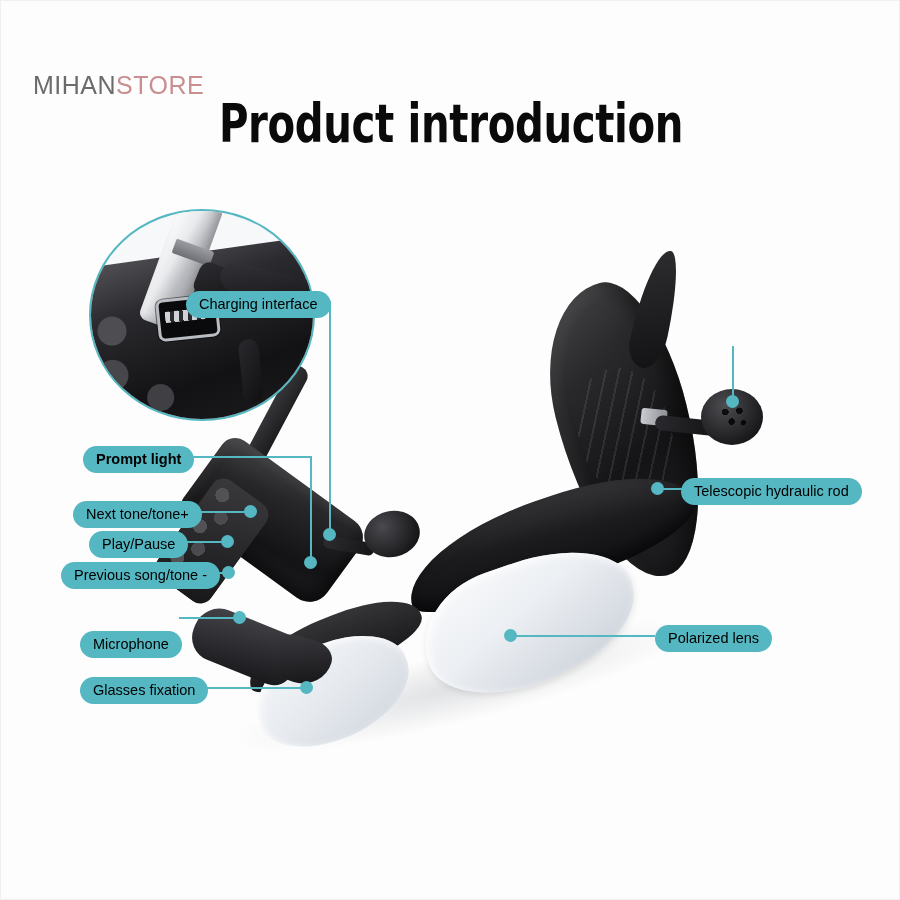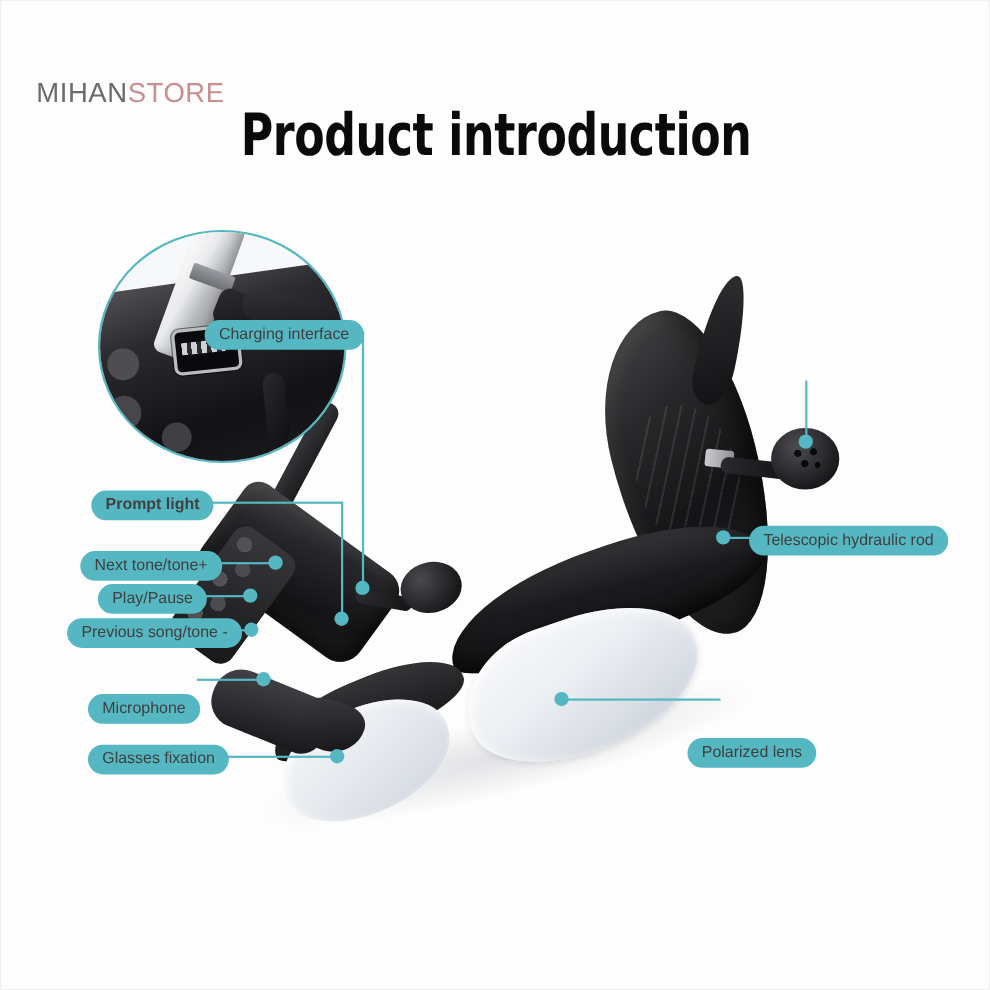--- a/index.html
+++ b/index.html
@@ -308,21 +308,21 @@
     width: 20px; height: 64px;
     background: linear-gradient(120deg,#2a2a2e,#0f0f11);
     border-radius: 10px;
     transform: rotate(-6deg);
   }
 
   
   .badge {
     position: absolute;
     background: #54b7c2;
-    color: #404040;
+    color: #000000;
     border-radius: 999px;
     padding: 4px 13px 5px 13px;
     font-size: 14.5px;
     line-height: 18px;
     white-space: nowrap;
     font-family: "Liberation Sans", sans-serif;
     z-index: 30;
   }
 
   
@@ -423,17 +423,17 @@
   <div class="dot" style="left:221px; top:565px;"></div>
 
   <div class="badge" style="left:79px; top:630px;">Microphone</div>
   <div class="lead-h" style="left:178px; top:616px; width:60px;"></div>
   <div class="dot" style="left:232px; top:610px;"></div>
 
   <div class="badge" style="left:79px; top:676px;">Glasses fixation</div>
   <div class="lead-h" style="left:196px; top:686px; width:110px;"></div>
   <div class="dot" style="left:299px; top:680px;"></div>
 
-  <div class="badge" style="left:624px; top:624px;margin-top:46px;">Polarized lens</div>
+  <div class="badge" style="left:654px; top:624px;">Polarized lens</div>
   <div class="lead-h" style="left:512px; top:634px; width:142px;"></div>
   <div class="dot" style="left:503px; top:628px;"></div>
 
 </div>
 
 </body></html>

